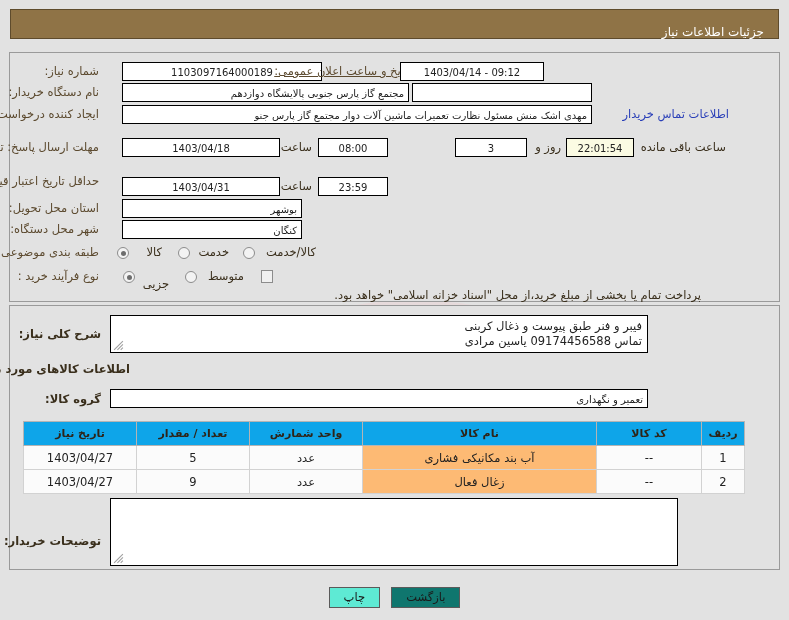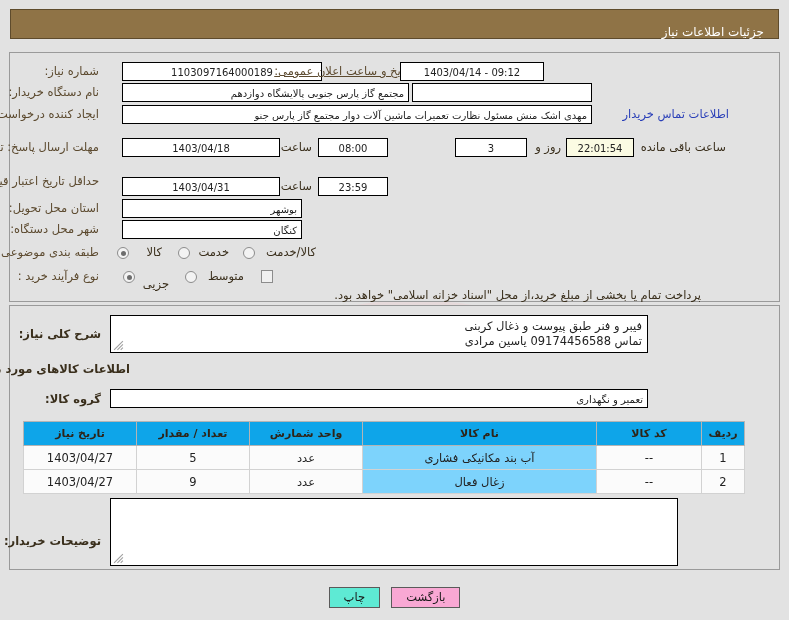--- a/index.html
+++ b/index.html
@@ -204,41 +204,41 @@
     font-size: 11px;
   }
   #goods-table td {
     border: 1px solid #d2d2d2;
     height: 23px;
     padding: 0 4px;
     text-align: center;
     color: #222;
     background: #fbfbfb;
   }
-  #goods-table td.name { background:#7dd3fc; }
+  #goods-table td.name { background:#fdba74; }
   .num { direction: ltr; }
   
   .btns {
     position: absolute;
     left: 0; top: 586px;
     width: 789px;
     text-align: center;
     z-index: 4;
   }
   .btn {
     display: inline-block;
     border: 1px solid #5a5a5a;
     font-size: 11.5px;
     padding: 2px 14px 3px 14px;
     margin: 0 3px;
     color: #1a1a1a;
     cursor: pointer;
   }
   .btn-print  { background: #5eead4; }
-  .btn-back   { background: #f9a8d4; }
+  .btn-back   { background: #0f766e; }
 </style>
 </head>
 <body>
 
 <div id="page">
 
   <div class="watermark">
     <div class="wm-arc"></div>
     <div class="wm-tri"></div>
     <div class="wm-tri2"></div>

